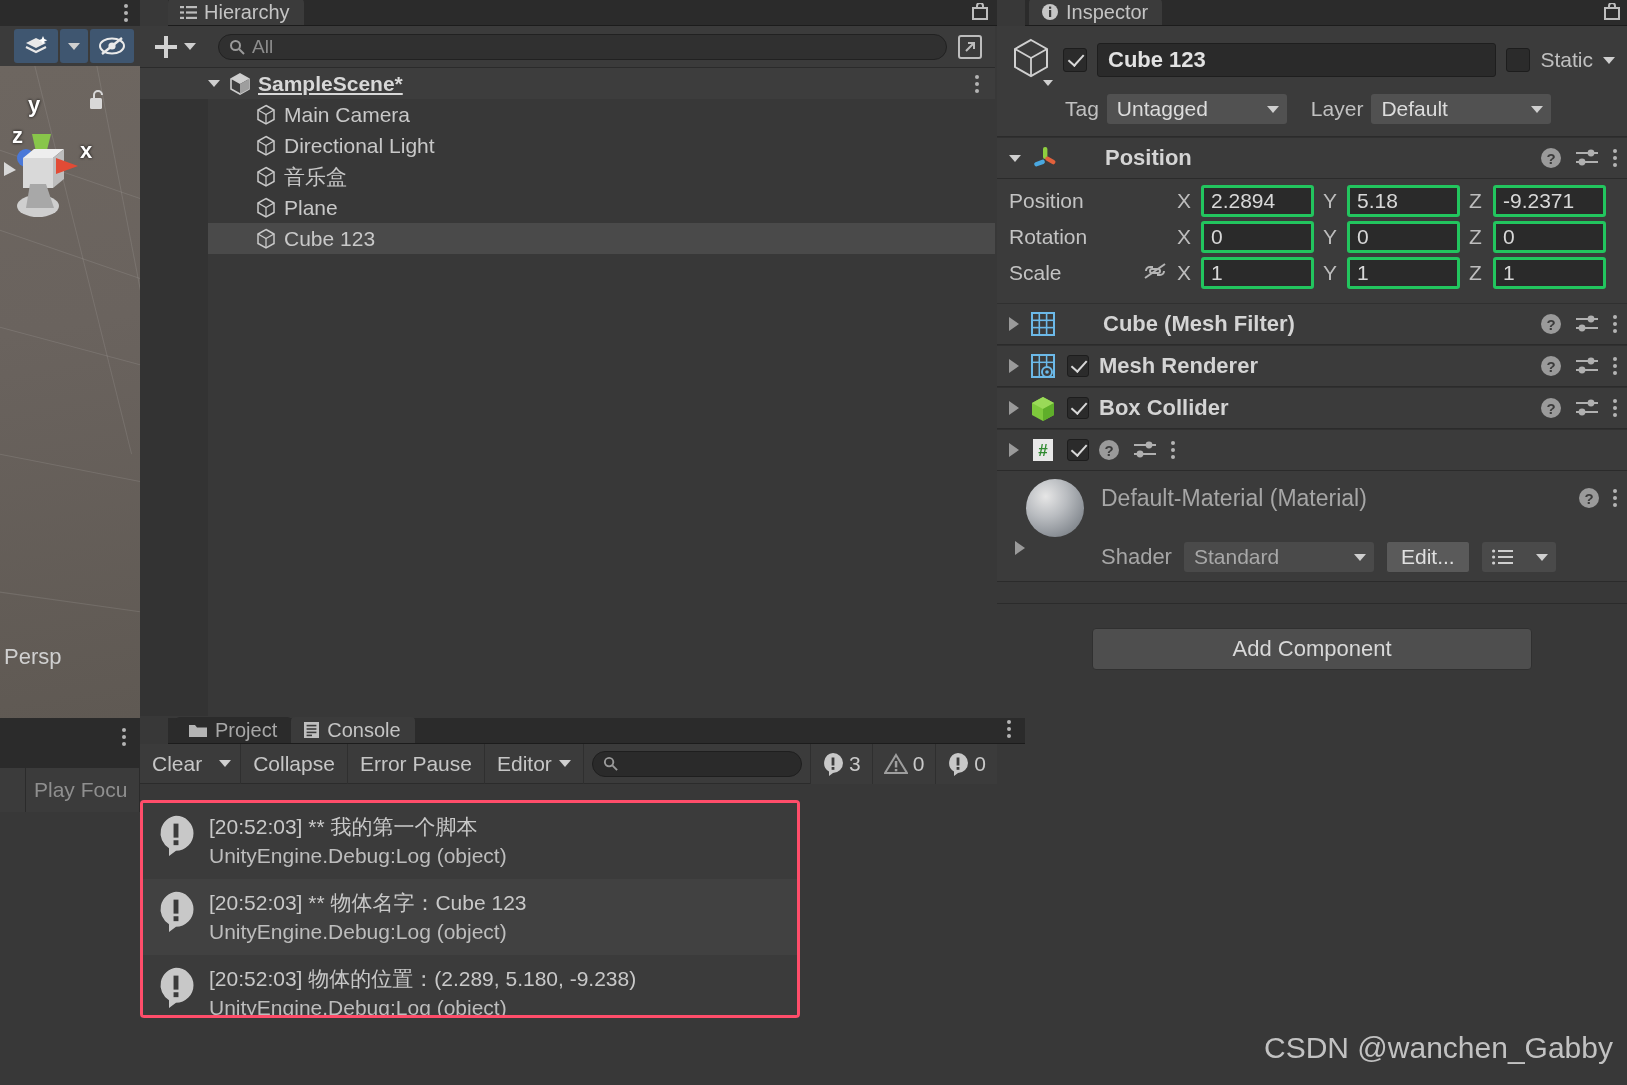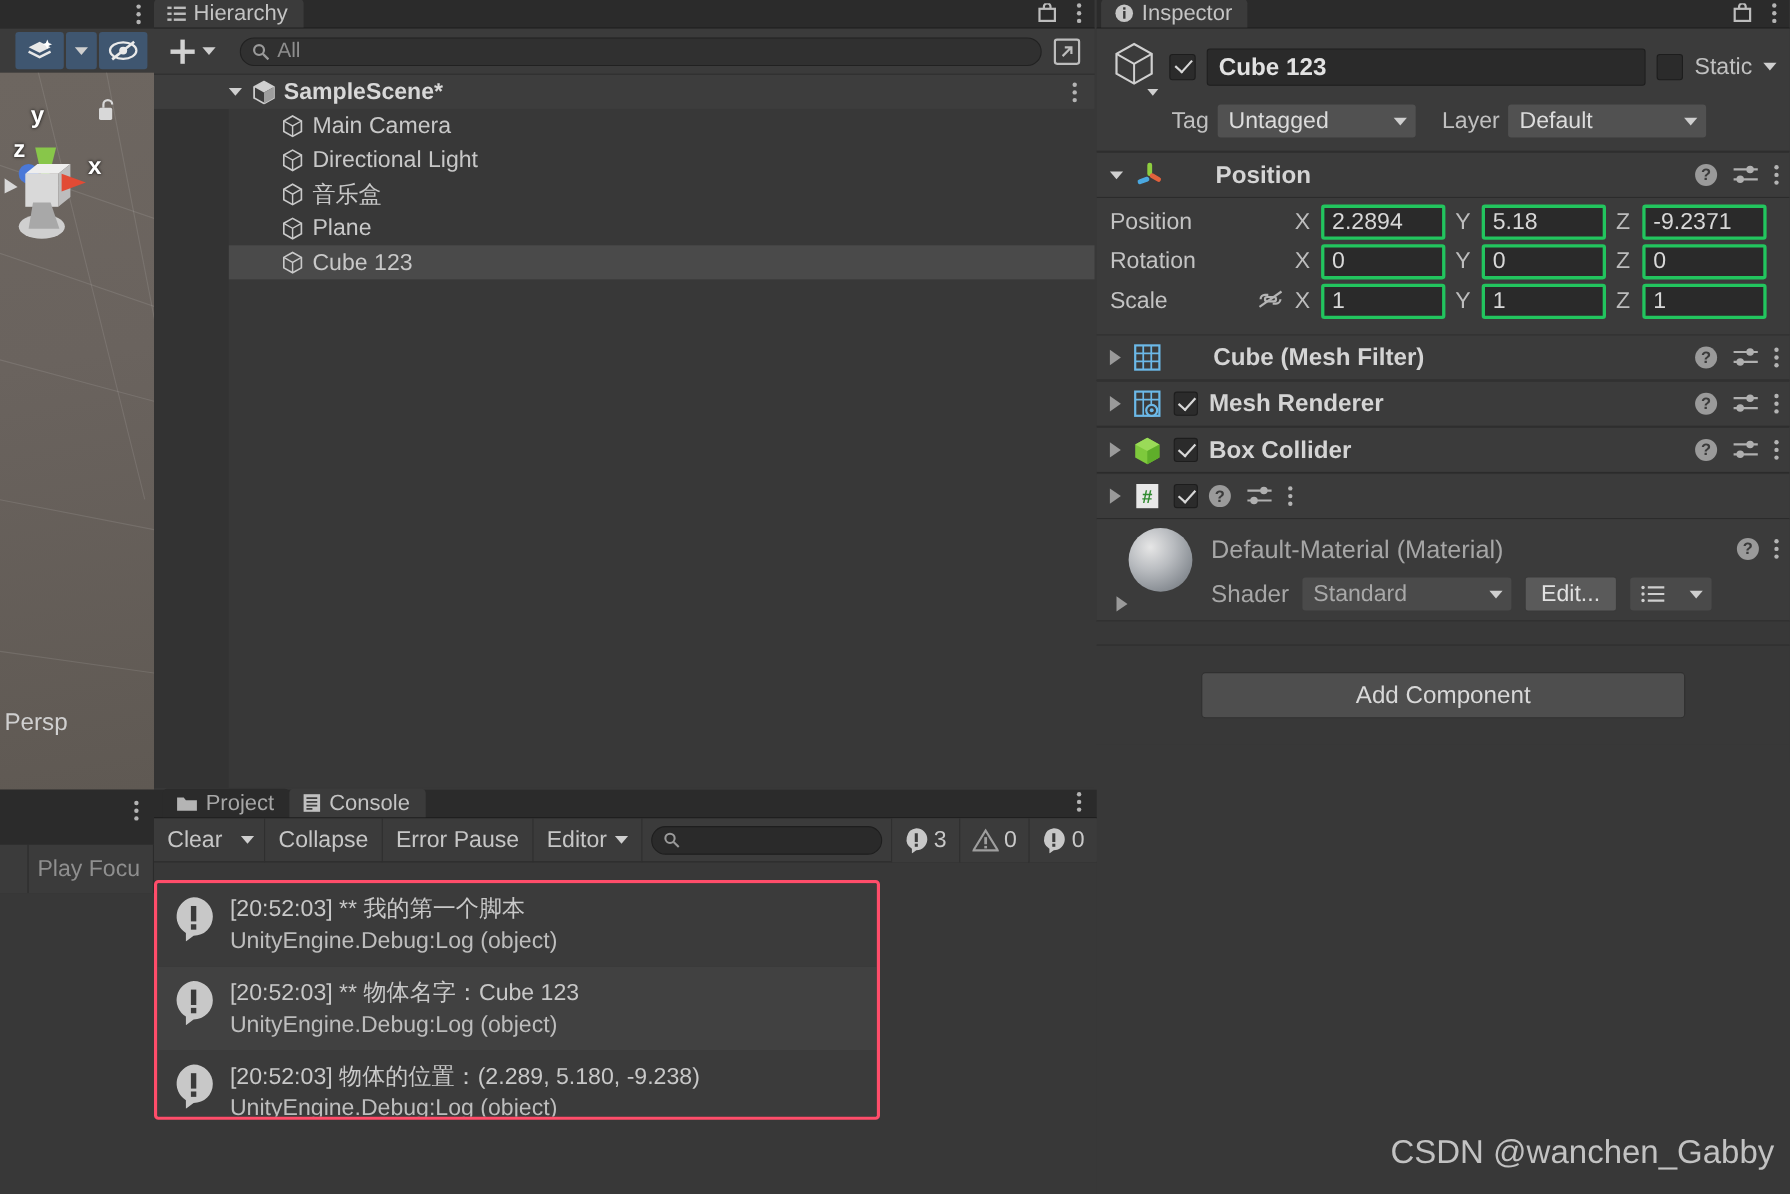--- a/index.html
+++ b/index.html
@@ -9,20 +9,21 @@
     font-family: "Liberation Sans", sans-serif;
     overflow: hidden;
   }
   #root { position: relative; width: 1627px; height: 1085px; background: #383838; }
 
   
   .panel { position: absolute; }
   .tabstrip {
     height: 26px; background: #2b2b2b; display: flex; align-items: flex-end;
     border-bottom: 1px solid #1c1c1c;
+    margin-left: 28px;
   }
   .tab {
     height: 26px; display: flex; align-items: center; gap: 7px;
     padding: 0 14px 0 12px; background: #3b3b3b; color: #c4c4c4;
     font-size: 20px; border-top-left-radius: 4px; border-top-right-radius: 4px;
   }
   .tab.inactive { background: #2b2b2b; color: #a7a7a7; }
   .kebab { display: flex; flex-direction: column; gap: 3px; align-items: center; }
   .kebab i { width: 4px; height: 4px; border-radius: 50%; background: #b4b4b4; display:block; }
 
@@ -288,21 +289,21 @@
         <span>All</span>
       </div>
       <svg width="26" height="26" viewBox="0 0 26 26">
           <rect x="2" y="2" width="22" height="22" rx="2" fill="none" stroke="#bdbdbd" stroke-width="2"></rect>
           <path d="M9 17 L17 9 M11 9 h6 v6" stroke="#bdbdbd" stroke-width="2" fill="none"></path>
         </svg>
     </div>
 
     <div id="hier-list">
       <div class="stripe"></div>
-      <div class="hrow scene" style="padding-left:68px;">
+      <div class="hrow scene" style="padding-left:68px;text-decoration:underline;">
         <span class="caret" style="margin-right:10px;"></span>
         <svg class="cubeicon" viewBox="0 0 20 22">
             <polygon points="10,1 19,6 19,16 10,21 1,16 1,6" fill="none" stroke="#cccccc" stroke-width="1.6"></polygon>
             <polygon points="10,1 19,6 10,11 1,6" fill="#cfcfcf"></polygon>
             <polygon points="10,11 19,6 19,16 10,21" fill="#9e9e9e"></polygon>
           </svg>
         <span>SampleScene*</span>
         <div class="kebab" style="position:absolute;right:16px;">
             <i></i>
             <i></i>
@@ -580,21 +581,21 @@
           <span style="color:#a6a6a6;font-size:23px;flex:1;">Default-Material (Material)</span>
           <div class="hicons">
             <div class="qmark">?</div>
             <div class="kebab">
                 <i></i>
                 <i></i>
                 <i></i>
               </div>
           </div>
         </div>
-        <div style="display:flex;align-items:center;gap:12px;margin-top:6px;">
+        <div style="display:flex;align-items:center;gap:12px;margin-top:24px;">
           <span style="color:#a6a6a6;font-size:22px;">Shader</span>
           <div class="dropdown" style="width:190px;background:#4a4a4a;color:#a8a8a8;">
             <span>Standard</span>
               <span class="caret"></span>
           </div>
           <div style="background:#5a5a5a;border:1px solid #3a3a3a;border-radius:3px;height:32px;display:flex;align-items:center;padding:0 14px;color:#e0e0e0;font-size:21px;">Edit...</div>
           <div class="dropdown" style="width:74px;background:#4a4a4a;">
             <svg width="22" height="16" viewBox="0 0 22 16">
                 <line x1="6" y1="2" x2="21" y2="2" stroke="#cfcfcf" stroke-width="2"></line>
                 <line x1="6" y1="8" x2="21" y2="8" stroke="#cfcfcf" stroke-width="2"></line>

